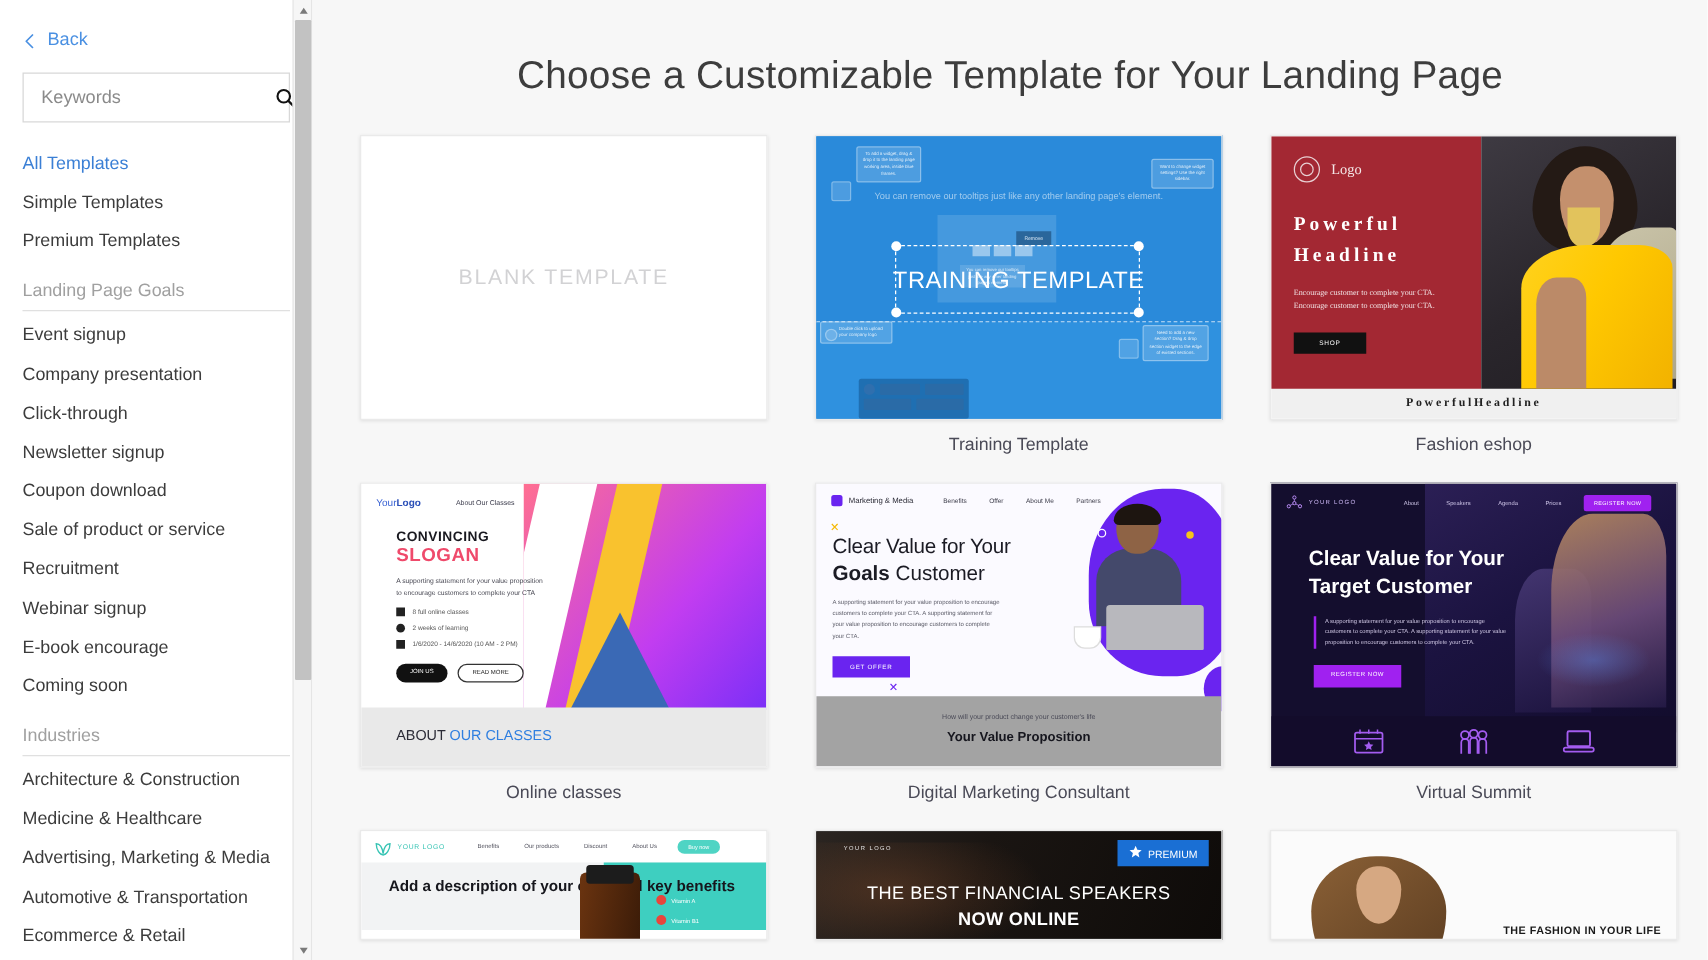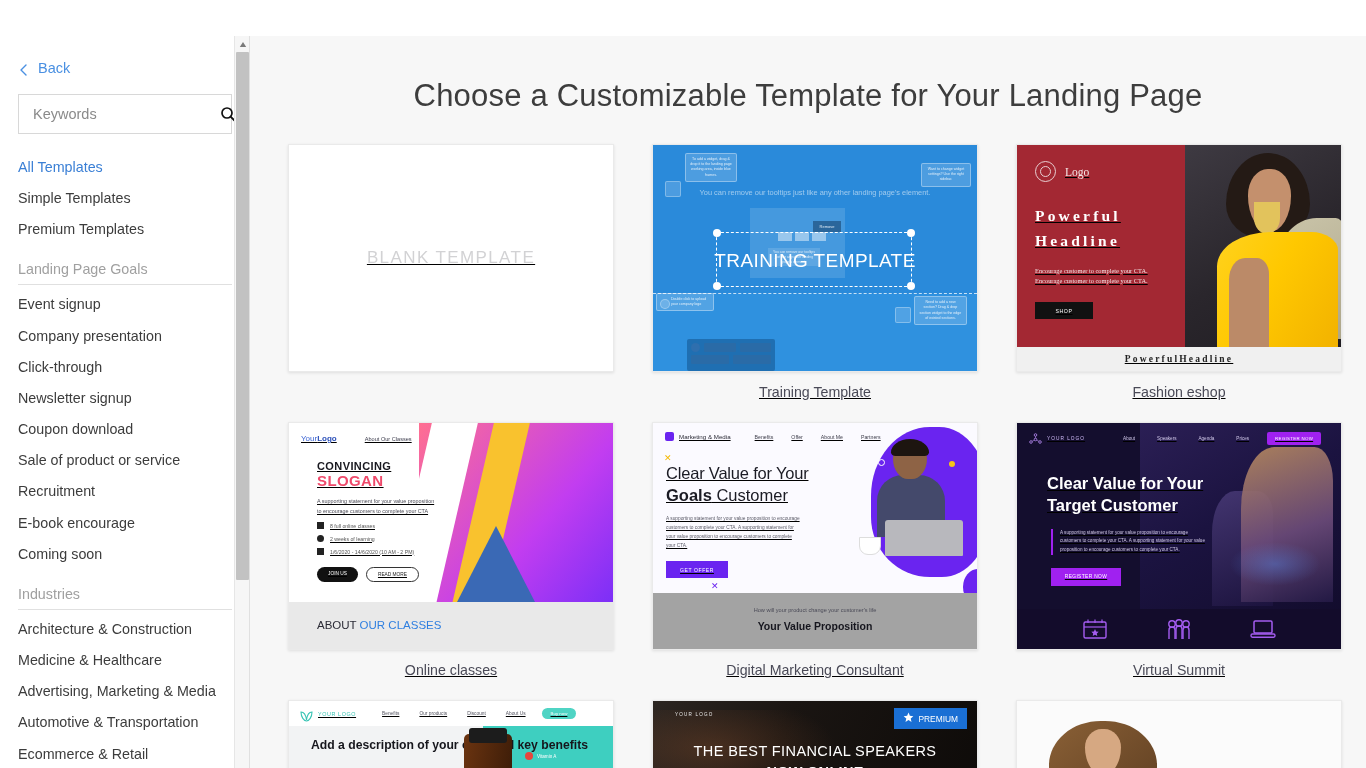--- a/index.html
+++ b/index.html
@@ -2,21 +2,21 @@
 <html><head>
 <meta charset="utf-8">
 <style>
   * { box-sizing: border-box; margin: 0; padding: 0; }
   html, body {
     width: 1366px; height: 768px;
     overflow: hidden;
     font-family: "Liberation Sans", sans-serif;
     background: #ffffff;
   }
-  .app { display: flex; width: 1366px; height: 552px; margin-top: 36px; }
+  .app { display: flex; width: 1366px; height: 552px; }
 
   
   .sidebar {
     width: 250px; height: 768px;
     background: #ffffff;
     padding: 0;
     position: relative;
     flex: 0 0 250px;
     overflow: hidden;
   }
@@ -95,21 +95,21 @@
     padding: 42px 0 30px 0;
     letter-spacing: 0.2px;
   }
   .grid {
     display: grid;
     grid-template-columns: repeat(3, 326px);
     column-gap: 38px;
     row-gap: 14px;
     padding-left: 38px;
   }
-  .card { width: 326px; text-decoration: underline; }
+  .card { width: 326px; }
   .thumb {
     width: 326px; height: 228px;
     background: #fff;
     border: 1px solid #eaeaea;
     box-shadow: 0 1px 3px rgba(0,0,0,0.10);
     overflow: hidden;
     position: relative;
     cursor: pointer;
   }
   .card-label {
@@ -412,20 +412,21 @@
 
       <div class="section-head">Landing Page Goals</div>
 
       <div class="nav-item">Event signup</div>
       <div class="nav-item">Company presentation</div>
       <div class="nav-item">Click-through</div>
       <div class="nav-item">Newsletter signup</div>
       <div class="nav-item">Coupon download</div>
       <div class="nav-item">Sale of product or service</div>
       <div class="nav-item">Recruitment</div>
+      <div class="nav-item">Webinar signup</div>
       <div class="nav-item">E-book encourage</div>
       <div class="nav-item">Coming soon</div>
 
       <div class="section-head">Industries</div>
 
       <div class="nav-item">Architecture &amp; Construction</div>
       <div class="nav-item">Medicine &amp; Healthcare</div>
       <div class="nav-item">Advertising, Marketing &amp; Media</div>
       <div class="nav-item">Automotive &amp; Transportation</div>
       <div class="nav-item">Ecommerce &amp; Retail</div>

